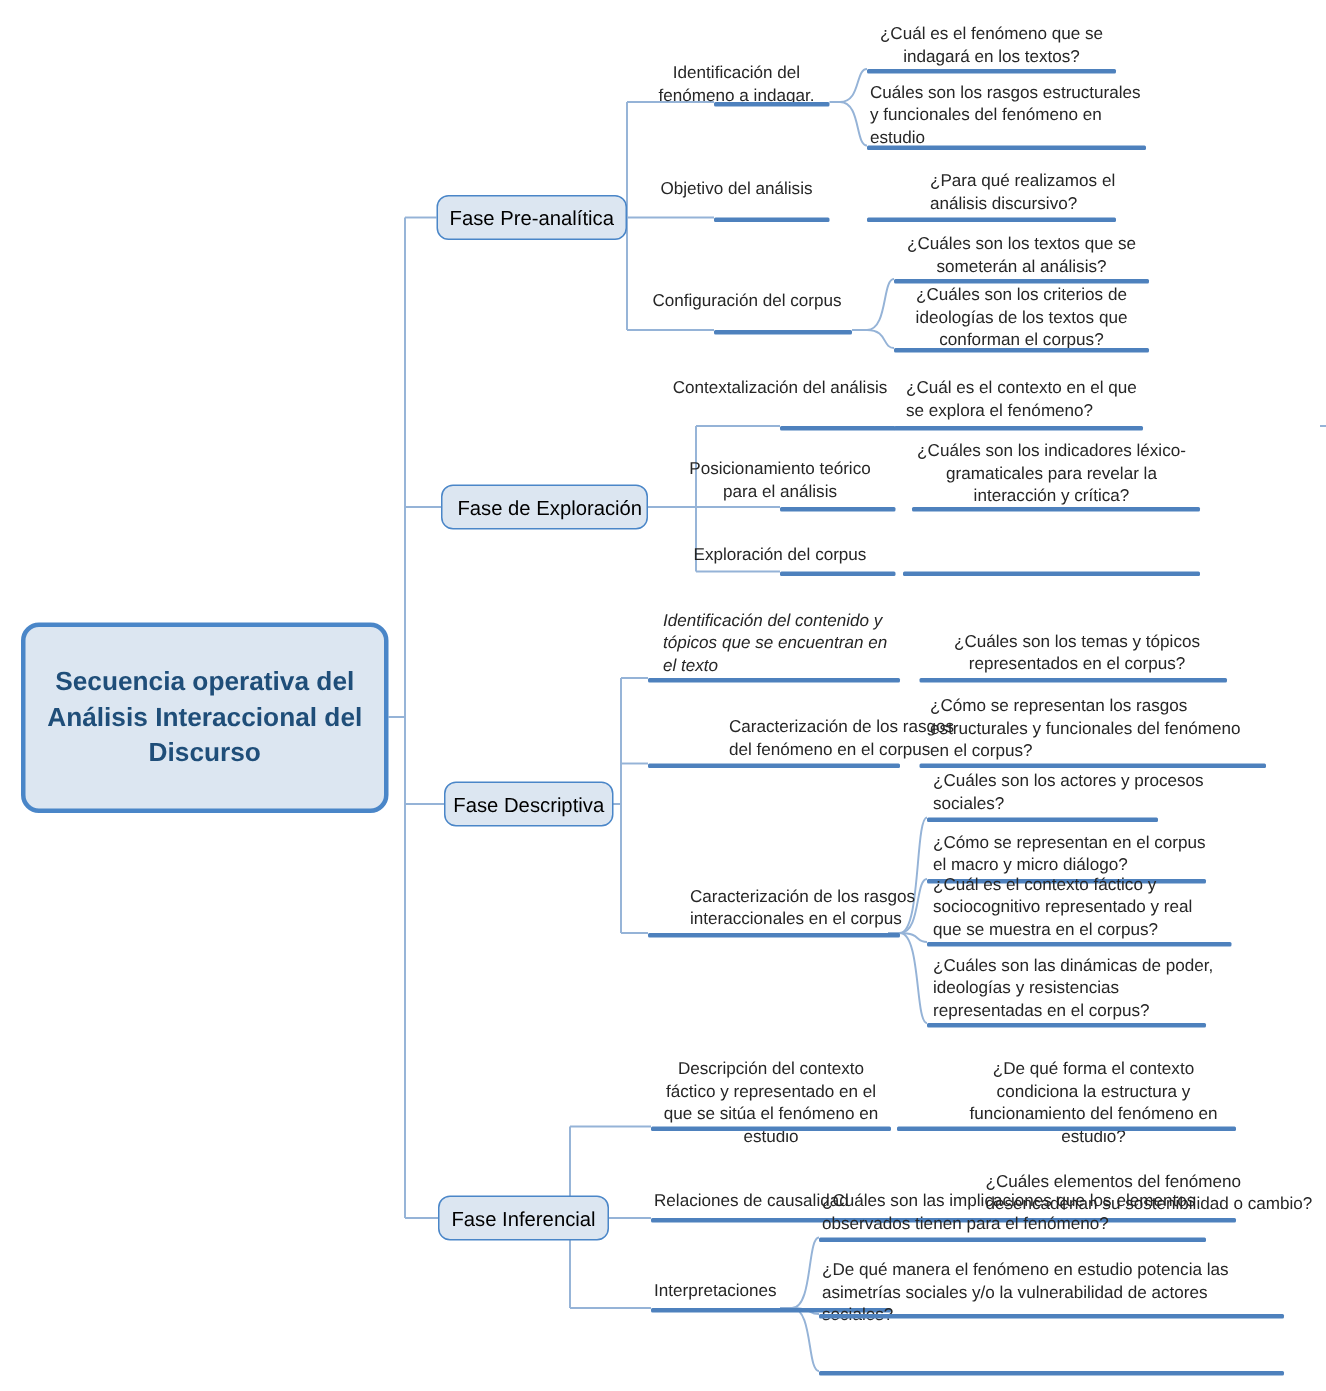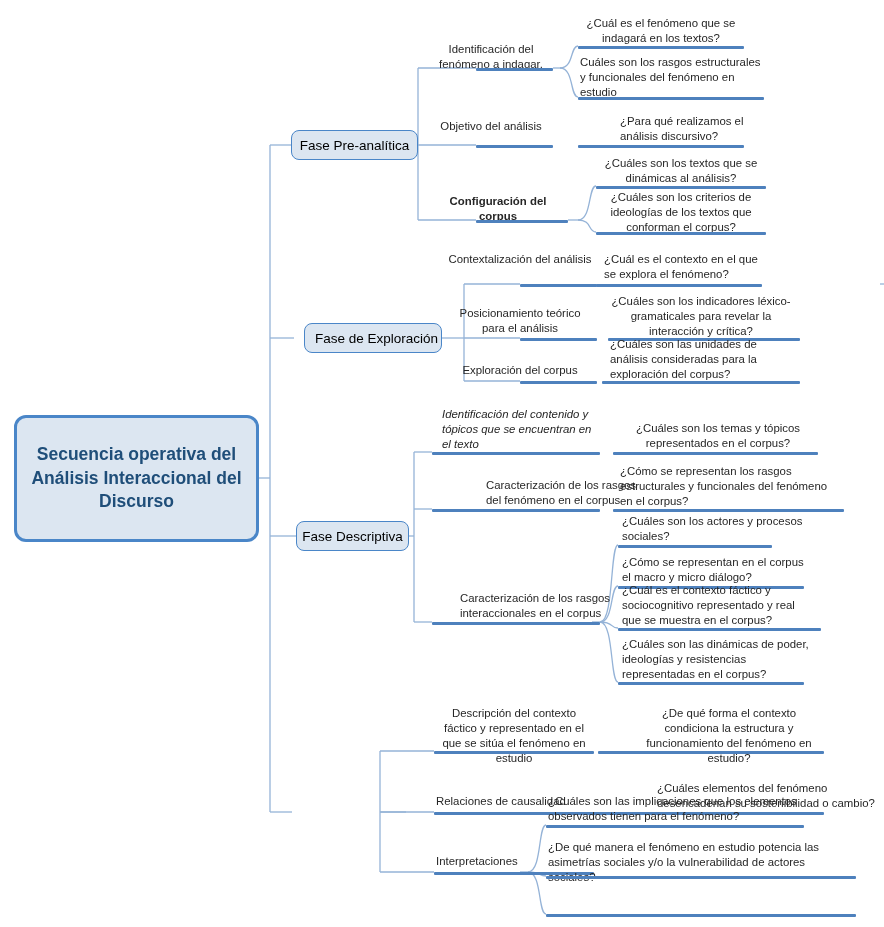--- a/index.html
+++ b/index.html
@@ -185,51 +185,51 @@
   <div class="topic c" style="left:428px; top:42px; width:126px; height:26px;">
     <span>Identificación del fenómeno a indagar.</span>
   </div>
   <div class="bar" style="left:476px; top:68px; width:77px;"></div>
 
   <div class="topic c" style="left:428px; top:119px; width:126px; height:26px;">
     <span>Objetivo del análisis</span>
   </div>
   <div class="bar" style="left:476px; top:145px; width:77px;"></div>
 
-  <div class="topic c" style="left:428px; top:194px; width:140px; height:26px;font-weight:bold;">
+  <div class="topic c" style="left:428px; top:194px; width:140px; height:26px;">
     <span>Configuración del corpus</span>
   </div>
   <div class="bar" style="left:476px; top:220px; width:92px;"></div>
 
   <div class="topic c" style="left:578px; top:16px; width:166px; height:30px;">
     <span>¿Cuál es el fenómeno  que se indagará en los textos?</span>
   </div>
   <div class="bar" style="left:578px; top:46px; width:166px;"></div>
 
   <div class="topic l" style="left:578px; top:55px; width:186px; height:42px;">
     <span>Cuáles son los rasgos estructurales y funcionales del fenómeno en estudio</span>
   </div>
   <div class="bar" style="left:578px; top:97px; width:186px;"></div>
 
   <div class="topic l" style="left:578px; top:114px; width:166px; height:31px;margin-left:40px;">
     <span>¿Para qué realizamos el análisis discursivo?</span>
   </div>
   <div class="bar" style="left:578px; top:145px; width:166px;"></div>
 
   <div class="topic c" style="left:596px; top:156px; width:170px; height:30px;">
-    <span>¿Cuáles son los textos que se dinámicas al análisis?</span>
+    <span>¿Cuáles son los textos que se someterán al análisis?</span>
   </div>
   <div class="bar" style="left:596px; top:186px; width:170px;"></div>
 
   <div class="topic c" style="left:596px; top:190px; width:170px; height:42px;">
     <span>¿Cuáles son los criterios de ideologías de los textos que conforman el corpus?</span>
   </div>
   <div class="bar" style="left:596px; top:232px; width:170px;"></div>
 
-  <div class="phase-node" style="left:304px; top:323px; width:138px;padding-left:17px;">
+  <div class="phase-node" style="left:294px; top:323px; width:138px;padding-left:17px;">
     <span>Fase de Exploración</span>
   </div>
 
   <div class="topic c" style="left:445px; top:252px; width:150px; height:32px;">
     <span>Contextalización del análisis</span>
   </div>
   <div class="bar" style="left:520px; top:284px; width:77px;"></div>
 
   <div class="topic c" style="left:445px; top:306px; width:150px; height:32px;">
     <span>Posicionamiento teórico para el análisis</span>
@@ -244,23 +244,20 @@
   <div class="topic l" style="left:602px; top:252px; width:166px; height:32px;">
     <span>¿Cuál es el contexto en el que se explora el fenómeno?</span>
   </div>
   <div class="bar" style="left:596px; top:284px; width:166px;"></div>
 
   <div class="topic c" style="left:602px; top:294px; width:198px; height:44px;">
     <span>¿Cuáles son los indicadores léxico-gramaticales para revelar la interacción y crítica?</span>
   </div>
   <div class="bar" style="left:608px; top:338px; width:192px;"></div>
 
-  <div class="topic l" style="left:608px; top:337px; width:192px; height:44px;">
-    <span>¿Cuáles son las unidades de análisis consideradas para la exploración del corpus?</span>
-  </div>
   <div class="bar" style="left:602px; top:381px; width:198px;"></div>
 
   <div class="phase-node" style="left:296px; top:521px; width:113px;">
     <span>Fase Descriptiva</span>
   </div>
 
   <div class="topic l" style="left:440px; top:407px; width:160px; height:45px;font-style:italic;">
     <span>Identificación del contenido y tópicos que se encuentran en el texto</span>
   </div>
   <div class="bar" style="left:432px; top:452px; width:168px;"></div>
@@ -298,20 +295,23 @@
   <div class="topic l" style="left:620px; top:583px; width:196px; height:45px;">
     <span>¿Cuál es el contexto fáctico y sociocognitivo representado y real que se muestra en el corpus?</span>
   </div>
   <div class="bar" style="left:618px; top:628px; width:203px;"></div>
 
   <div class="topic l" style="left:620px; top:637px; width:196px; height:45px;">
     <span>¿Cuáles son las dinámicas de poder, ideologías y resistencias representadas en el corpus?</span>
   </div>
   <div class="bar" style="left:618px; top:682px; width:186px;"></div>
 
+  <div class="phase-node" style="left:292px; top:797px; width:114px;">
+    <span>Fase Inferencial</span>
+  </div>
 
   <div class="topic c" style="left:434px; top:706px; width:160px; height:45px;">
     <span>Descripción del contexto fáctico y representado en el que se sitúa el fenómeno en estudio</span>
   </div>
   <div class="bar" style="left:434px; top:751px; width:160px;"></div>
 
   <div class="topic l" style="left:434px; top:794px; width:160px; height:18px;">
     <span>Relaciones de causalidad</span>
   </div>
   <div class="bar" style="left:434px; top:812px; width:160px;"></div>

